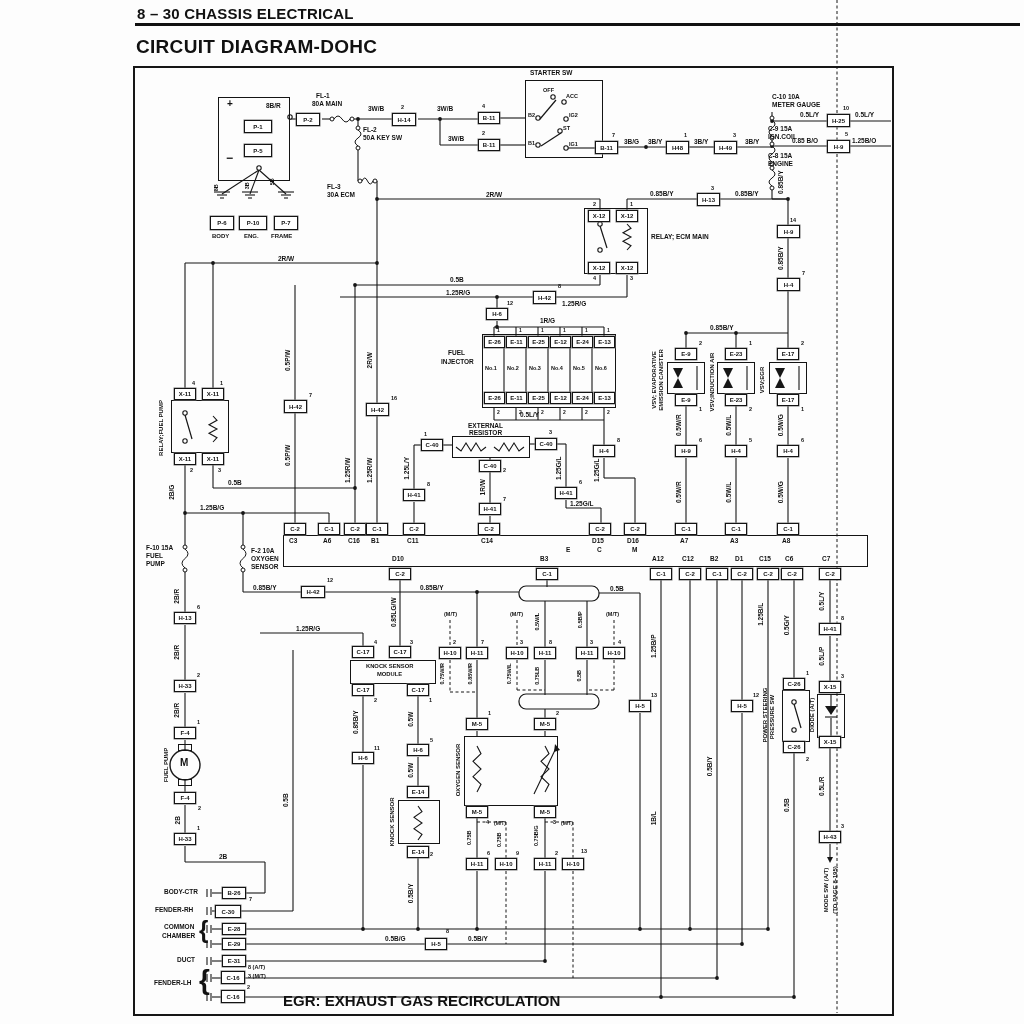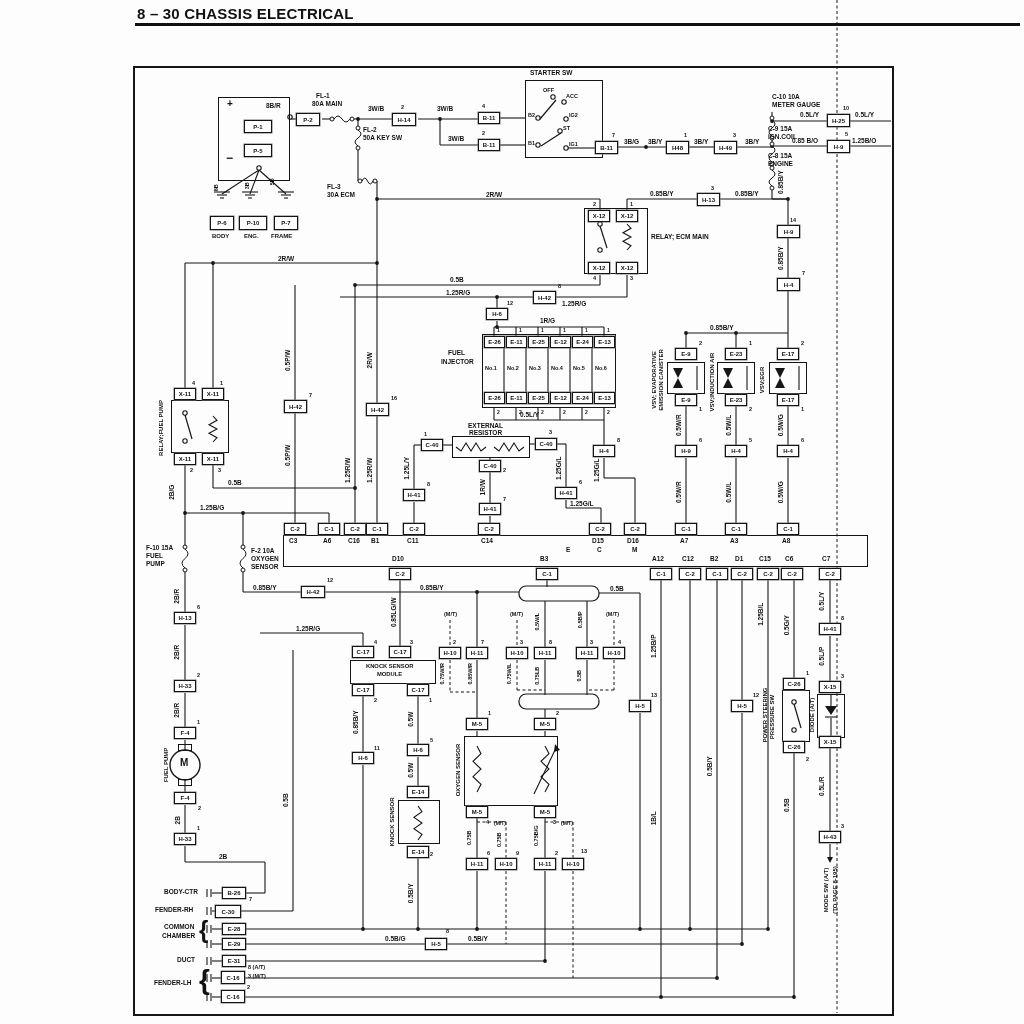--- a/index.html
+++ b/index.html
@@ -17,20 +17,21 @@
   .lbl{position:absolute;font-size:6.5px;font-weight:bold;white-space:nowrap;line-height:1;}
   .vlbl{position:absolute;font-size:6.5px;font-weight:bold;white-space:nowrap;line-height:1;}
   svg{position:absolute;left:0;top:0;}
 </style>
 </head>
 <body>
 
 <div id="stage">
   <div class="hdr">8 – 30  CHASSIS ELECTRICAL</div>
   <div class="rule"></div>
+  <div class="ttl">CIRCUIT DIAGRAM-DOHC</div>
   <div class="border"></div>
   <div id="diagram">
       <svg width="1024" height="1024">
         <line x1="290" y1="119" x2="298" y2="119" stroke="#161616" stroke-width="1.1"></line>
         <line x1="322" y1="119" x2="330" y2="119" stroke="#161616" stroke-width="1.1"></line>
         <line x1="354" y1="119" x2="392" y2="119" stroke="#161616" stroke-width="1.1"></line>
         <line x1="418" y1="119" x2="478" y2="119" stroke="#161616" stroke-width="1.1"></line>
         <line x1="440" y1="119" x2="440" y2="145" stroke="#161616" stroke-width="1.1"></line>
         <line x1="440" y1="145" x2="478" y2="145" stroke="#161616" stroke-width="1.1"></line>
         <line x1="500" y1="118" x2="525" y2="118" stroke="#161616" stroke-width="1.1"></line>
@@ -729,13 +730,14 @@
       <div class="vlbl" style="font-size: 5.5px; transform: rotate(-90deg); left: 527px; top: 833px;">0.75B/G</div>
       <div class="vlbl" style="font-size: 6px; transform: rotate(-90deg); left: 736.5px; top: 712px;">POWER STEERING</div>
       <div class="vlbl" style="font-size: 6px; transform: rotate(-90deg); left: 750px; top: 714px;">PRESSURE SW</div>
       <div class="vlbl" style="transform: rotate(-90deg); left: 812.5px; top: 597.5px;">0.5L/Y</div>
       <div class="vlbl" style="transform: rotate(-90deg); left: 812.5px; top: 652.5px;">0.5L/P</div>
       <div class="vlbl" style="font-size: 6px; transform: rotate(-90deg); left: 795px; top: 712px;">DIODE (A/T)</div>
       <div class="vlbl" style="transform: rotate(-90deg); left: 812px; top: 782.5px;">0.5L/R</div>
       <div class="vlbl" style="font-size: 6px; transform: rotate(-90deg); left: 803.5px; top: 887px;">MODE SW (A/T)</div>
       <div class="vlbl" style="font-size: 6px; transform: rotate(-90deg); left: 810.5px; top: 887px;">(TO PAGE 8-195)</div>
     </div>
+  <div class="ftr">EGR: EXHAUST GAS RECIRCULATION</div>
 </div>
 
 </body></html>

